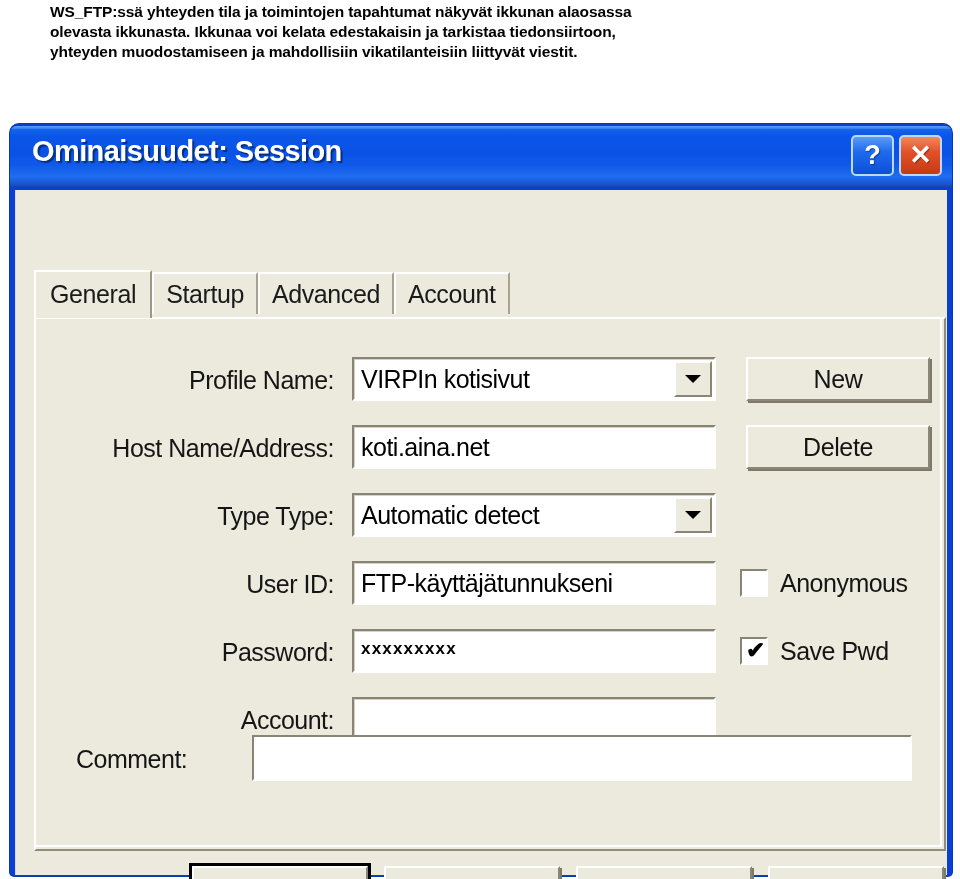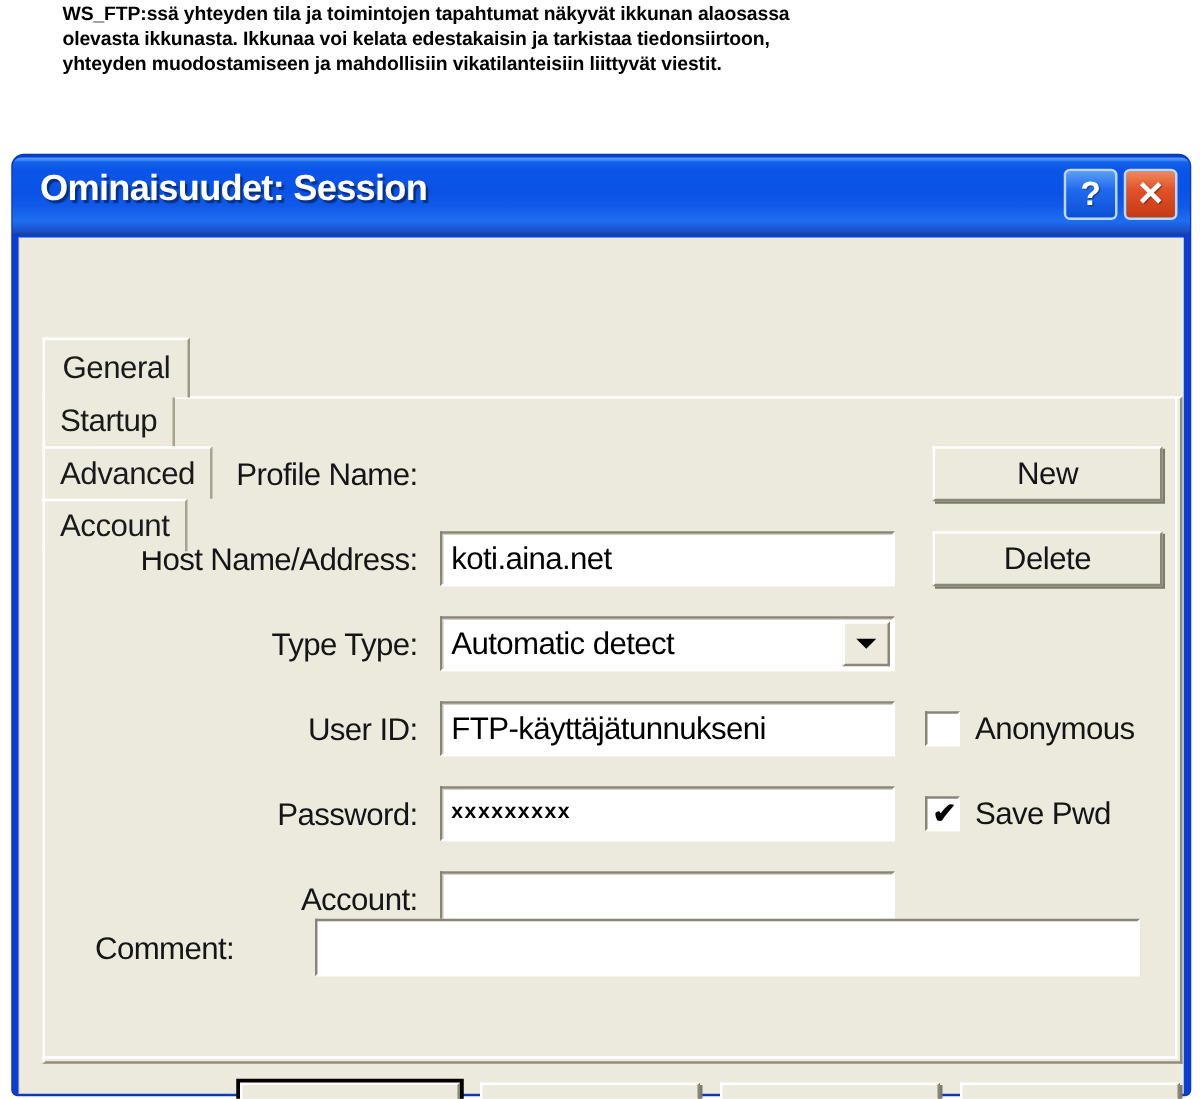--- a/index.html
+++ b/index.html
@@ -117,23 +117,22 @@
     box-sizing: border-box;
     border-left: 1px solid #dedacb;
   }
 
   
   .tabstrip {
     position: absolute;
     left: 18px;
     top: 80px;
     display: flex;
-    align-items: flex-start;
+    align-items: center;
     z-index: 3;
-    flex-direction: column;
   }
   .tab {
     font-size: 25px;
     color: #1a1a1a;
     padding: 6px 12px 5px 12px;
     background: #ece9dd;
     border-left: 2px solid #ffffff;
     border-top: 2px solid #ffffff;
     border-right: 2px solid #a7a390;
     position: relative;
@@ -384,20 +383,26 @@
       <div class="tab selected">General</div>
       <div class="tab">Startup</div>
       <div class="tab">Advanced</div>
       <div class="tab">Account</div>
     </div>
 
     <div class="panel">
 
       <div class="row" style="top:38px">
         <div class="lbl">Profile Name:</div>
+        <div class="field combo">
+          <div class="val">VIRPIn kotisivut</div>
+          <div class="arrow">
+              <i></i>
+            </div>
+        </div>
         <div class="sidebtn">New</div>
       </div>
 
       <div class="row" style="top:106px">
         <div class="lbl">Host Name/Address:</div>
         <div class="field">
           <div class="val">koti.aina.net</div>
         </div>
         <div class="sidebtn">Delete</div>
       </div>

